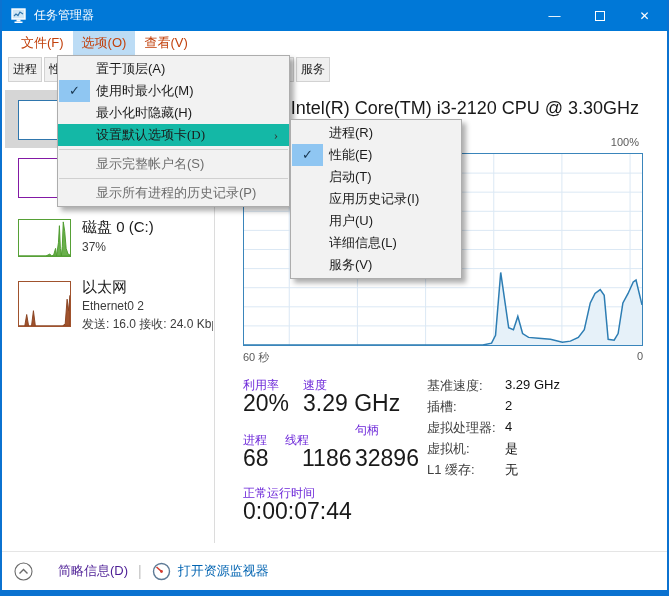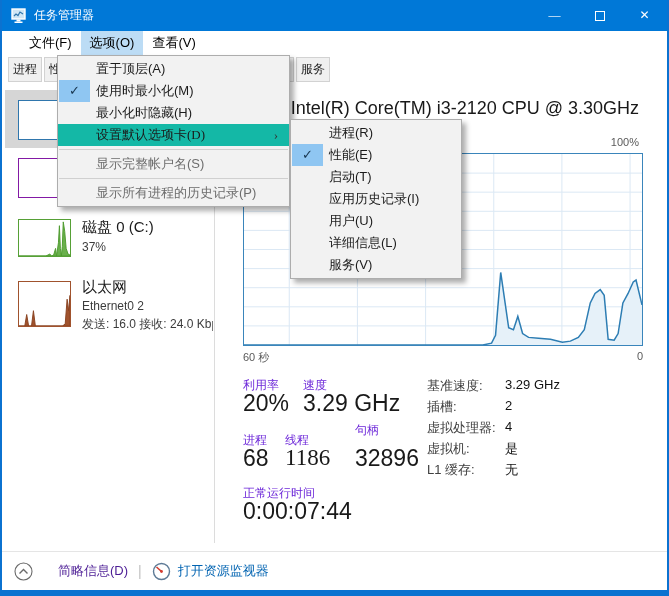--- a/index.html
+++ b/index.html
@@ -1,28 +1,28 @@
 <!DOCTYPE html>
 <html><head>
 <meta charset="utf-8">
 <style>
   html,body{margin:0;padding:0;background:#9aa7b0;font-family:"Liberation Sans","DejaVu Sans",sans-serif;}
   *{box-sizing:border-box;}
   .window{position:relative;width:669px;height:596px;background:#ffffff;
     border-left:2px solid #0b72d0;border-right:2px solid #0b72d0;border-bottom:6px solid #0b72d0;
     overflow:hidden;}
   
-  .titlebar{position:absolute;left:0;top:0;right:0;height:31px;background:#0078d7;display:flex;align-items:center;color:#fff;font-family:Liberation Serif, serif;}
+  .titlebar{position:absolute;left:0;top:0;right:0;height:31px;background:#0078d7;display:flex;align-items:center;color:#fff;}
   .app-icon{margin-left:9px;width:16px;height:16px;flex:0 0 auto;}
   .title-text{margin-left:7px;font-size:12px;color:#fff;white-space:nowrap;}
   .win-controls{margin-left:auto;display:flex;height:31px;}
   .win-btn{width:45px;height:31px;display:flex;align-items:center;justify-content:center;color:#fff;font-size:12px;cursor:default;}
   .max-box{width:10px;height:10px;border:1px solid #fff;display:block;}
   
-  .menubar{position:absolute;left:12px;top:31px;right:0;height:24px;background:#fff;display:flex;align-items:stretch;font-size:13px;color:#000000;padding-left:6px;}
+  .menubar{position:absolute;left:4px;top:31px;right:0;height:24px;background:#fff;display:flex;align-items:stretch;font-size:13px;color:#c2410c;padding-left:6px;}
   .menubar-item{display:flex;align-items:center;padding:0 9px;}
   .menubar-item.hl{background:#bcdcf5;}
   
   .tabstrip{position:absolute;left:0;top:55px;right:0;height:27px;background:#fff;display:flex;align-items:flex-start;padding:2px 0 0 6px;gap:2px;}
   .tab{font-size:12px;color:#1a1a1a;background:#f0f0f0;border:1px solid #d2d2d2;padding:3px 4px;white-space:nowrap;}
   
   .content{position:absolute;left:0;top:82px;right:0;bottom:39px;background:#fff;}
   .sidebar{position:absolute;left:0;top:0;width:213px;bottom:8px;border-right:1px solid #dcdcdc;}
   .sb-select{position:absolute;left:3px;top:8px;width:207px;height:58px;background:#d6d6d6;}
   .thumb{position:absolute;left:16px;width:53px;background:#fff;border:1px solid;}
@@ -153,21 +153,21 @@
     </div>
 
     <div class="stat-label" style="left:241px;top:295px;">利用率</div>
     <div class="stat-value" style="left:241px;top:308px;">20%</div>
     <div class="stat-label" style="left:301px;top:295px;">速度</div>
     <div class="stat-value" style="left:301px;top:308px;">3.29 GHz</div>
 
     <div class="stat-label" style="left:241px;top:350px;">进程</div>
     <div class="stat-value" style="left:241px;top:363px;">68</div>
     <div class="stat-label" style="left:283px;top:350px;">线程</div>
-    <div class="stat-value" style="left:283px;top:363px;font-family:Liberation Serif, serif;">1186</div>
+    <div class="stat-value" style="left:300px;top:363px;">1186</div>
     <div class="stat-label" style="left:353px;top:340px;">句柄</div>
     <div class="stat-value" style="left:353px;top:363px;">32896</div>
 
     <div class="stat-label" style="left:241px;top:403px;">正常运行时间</div>
     <div class="stat-value" style="left:241px;top:416px;">0:00:07:44</div>
 
     <div class="kv-label" style="top:295px;">基准速度:</div>
     <div class="kv-value" style="top:295px;">3.29 GHz</div>
     <div class="kv-label" style="top:316px;">插槽:</div>
     <div class="kv-value" style="top:316px;">2</div>

